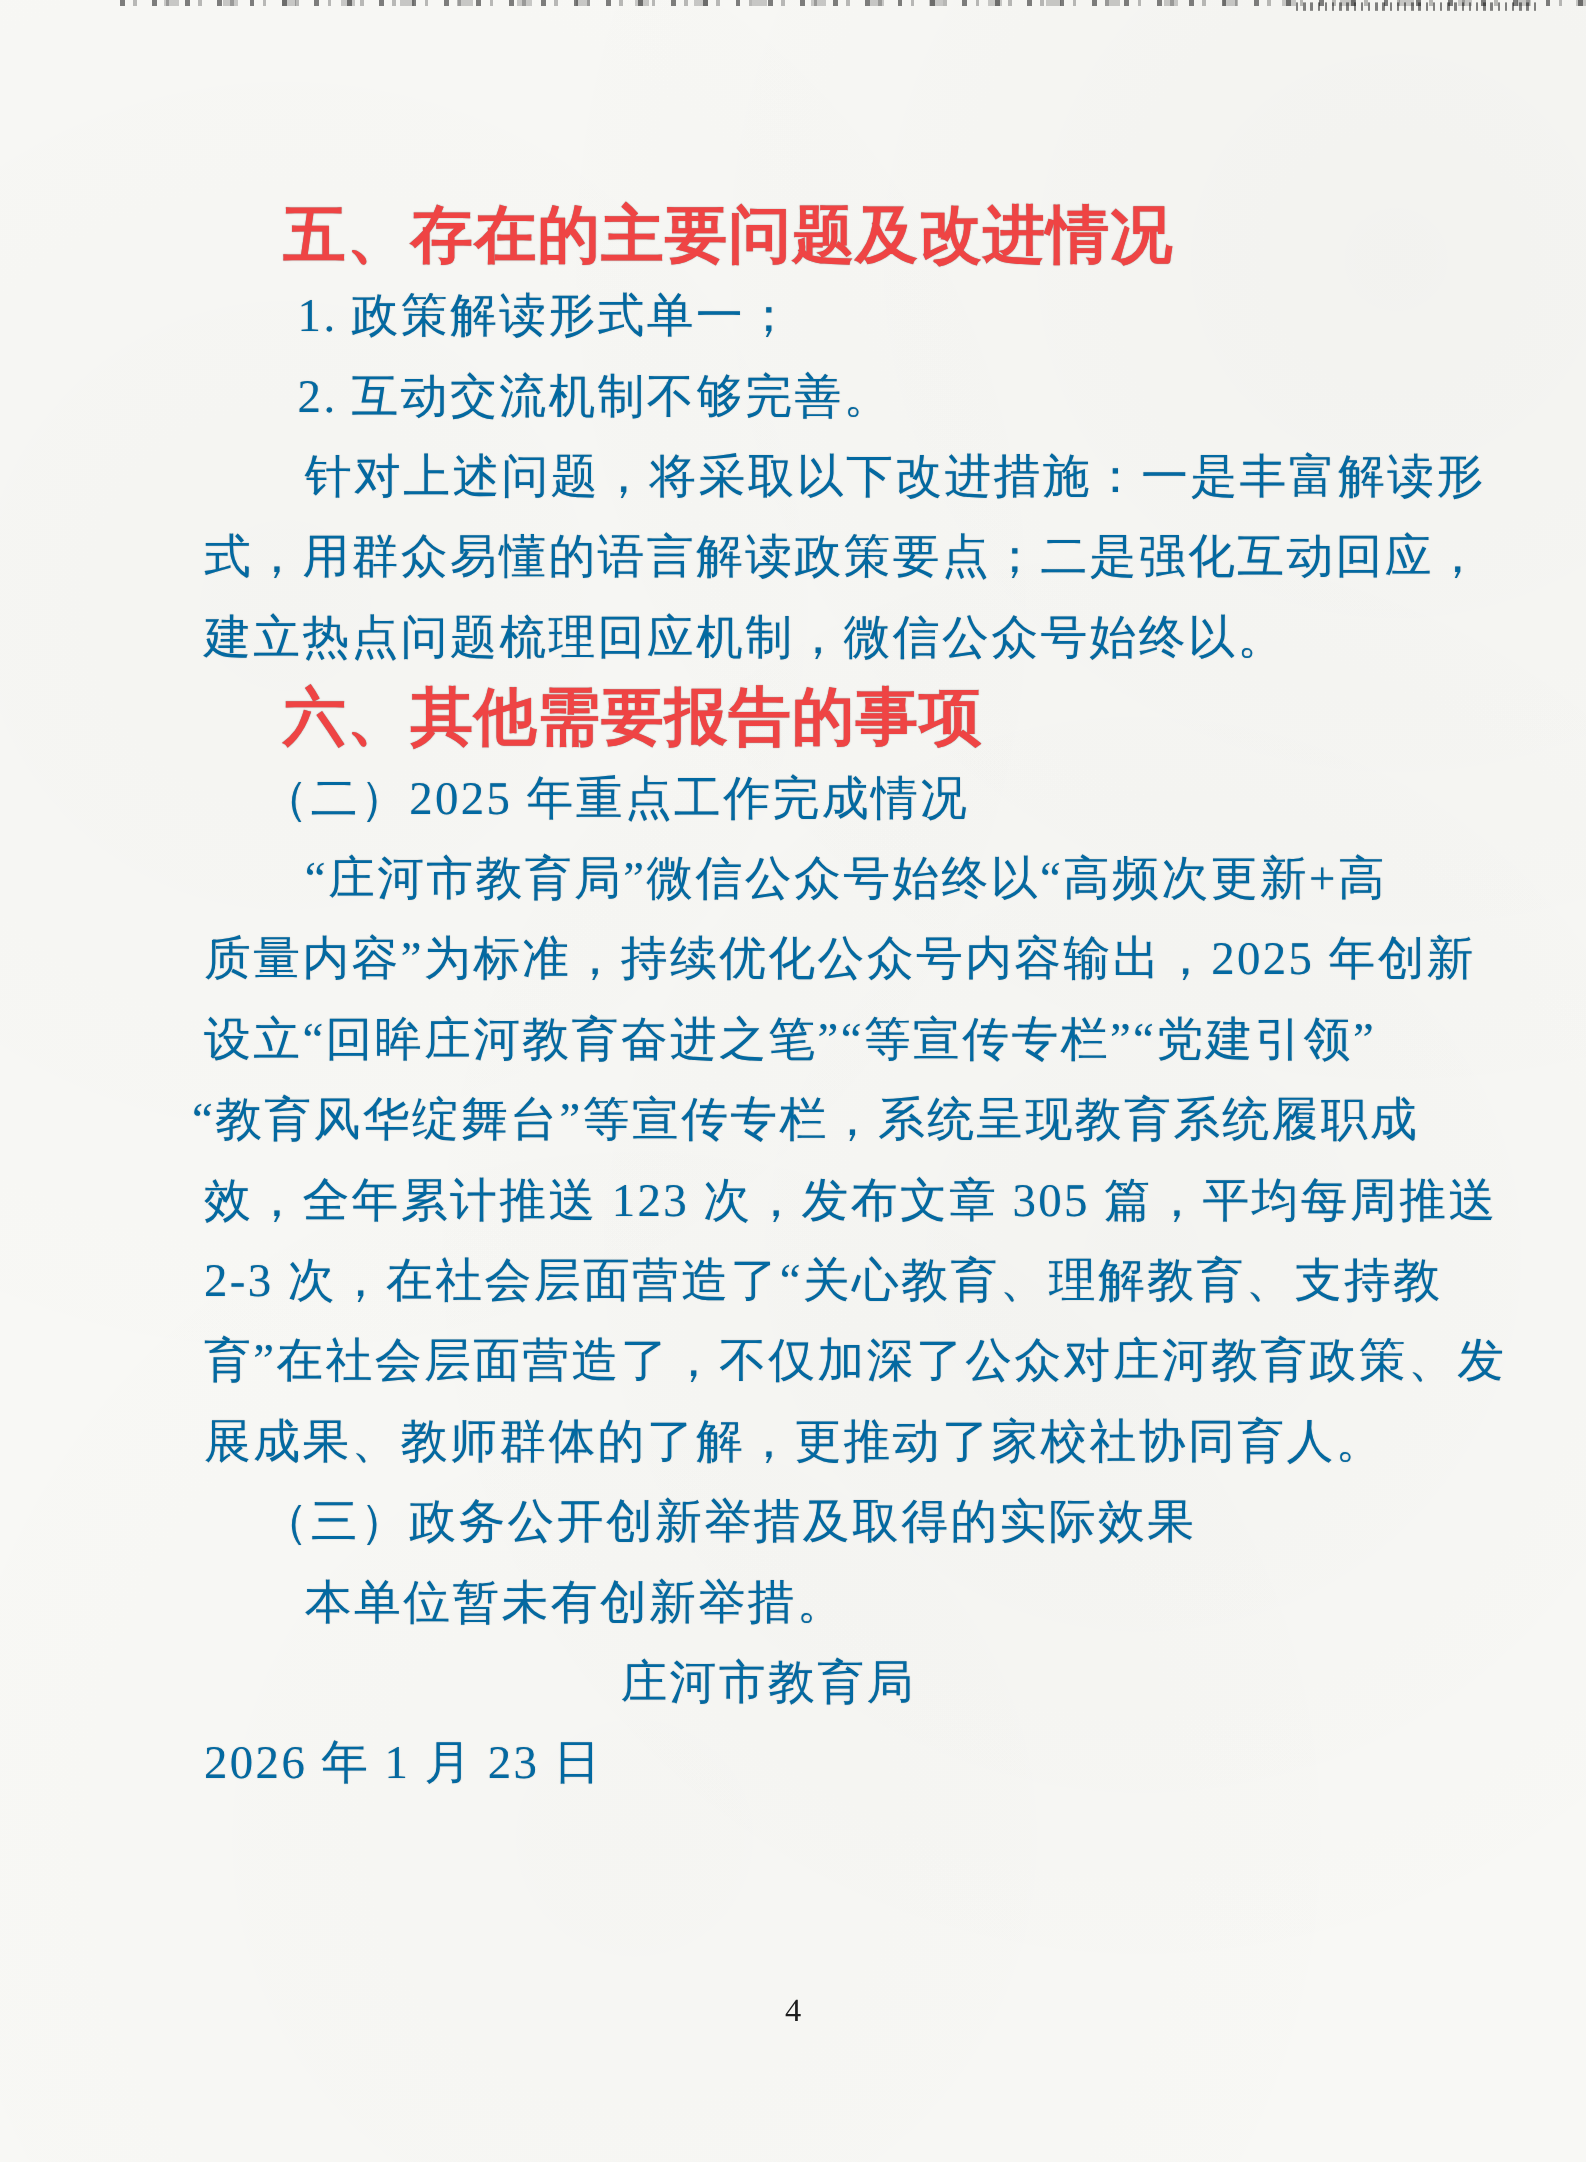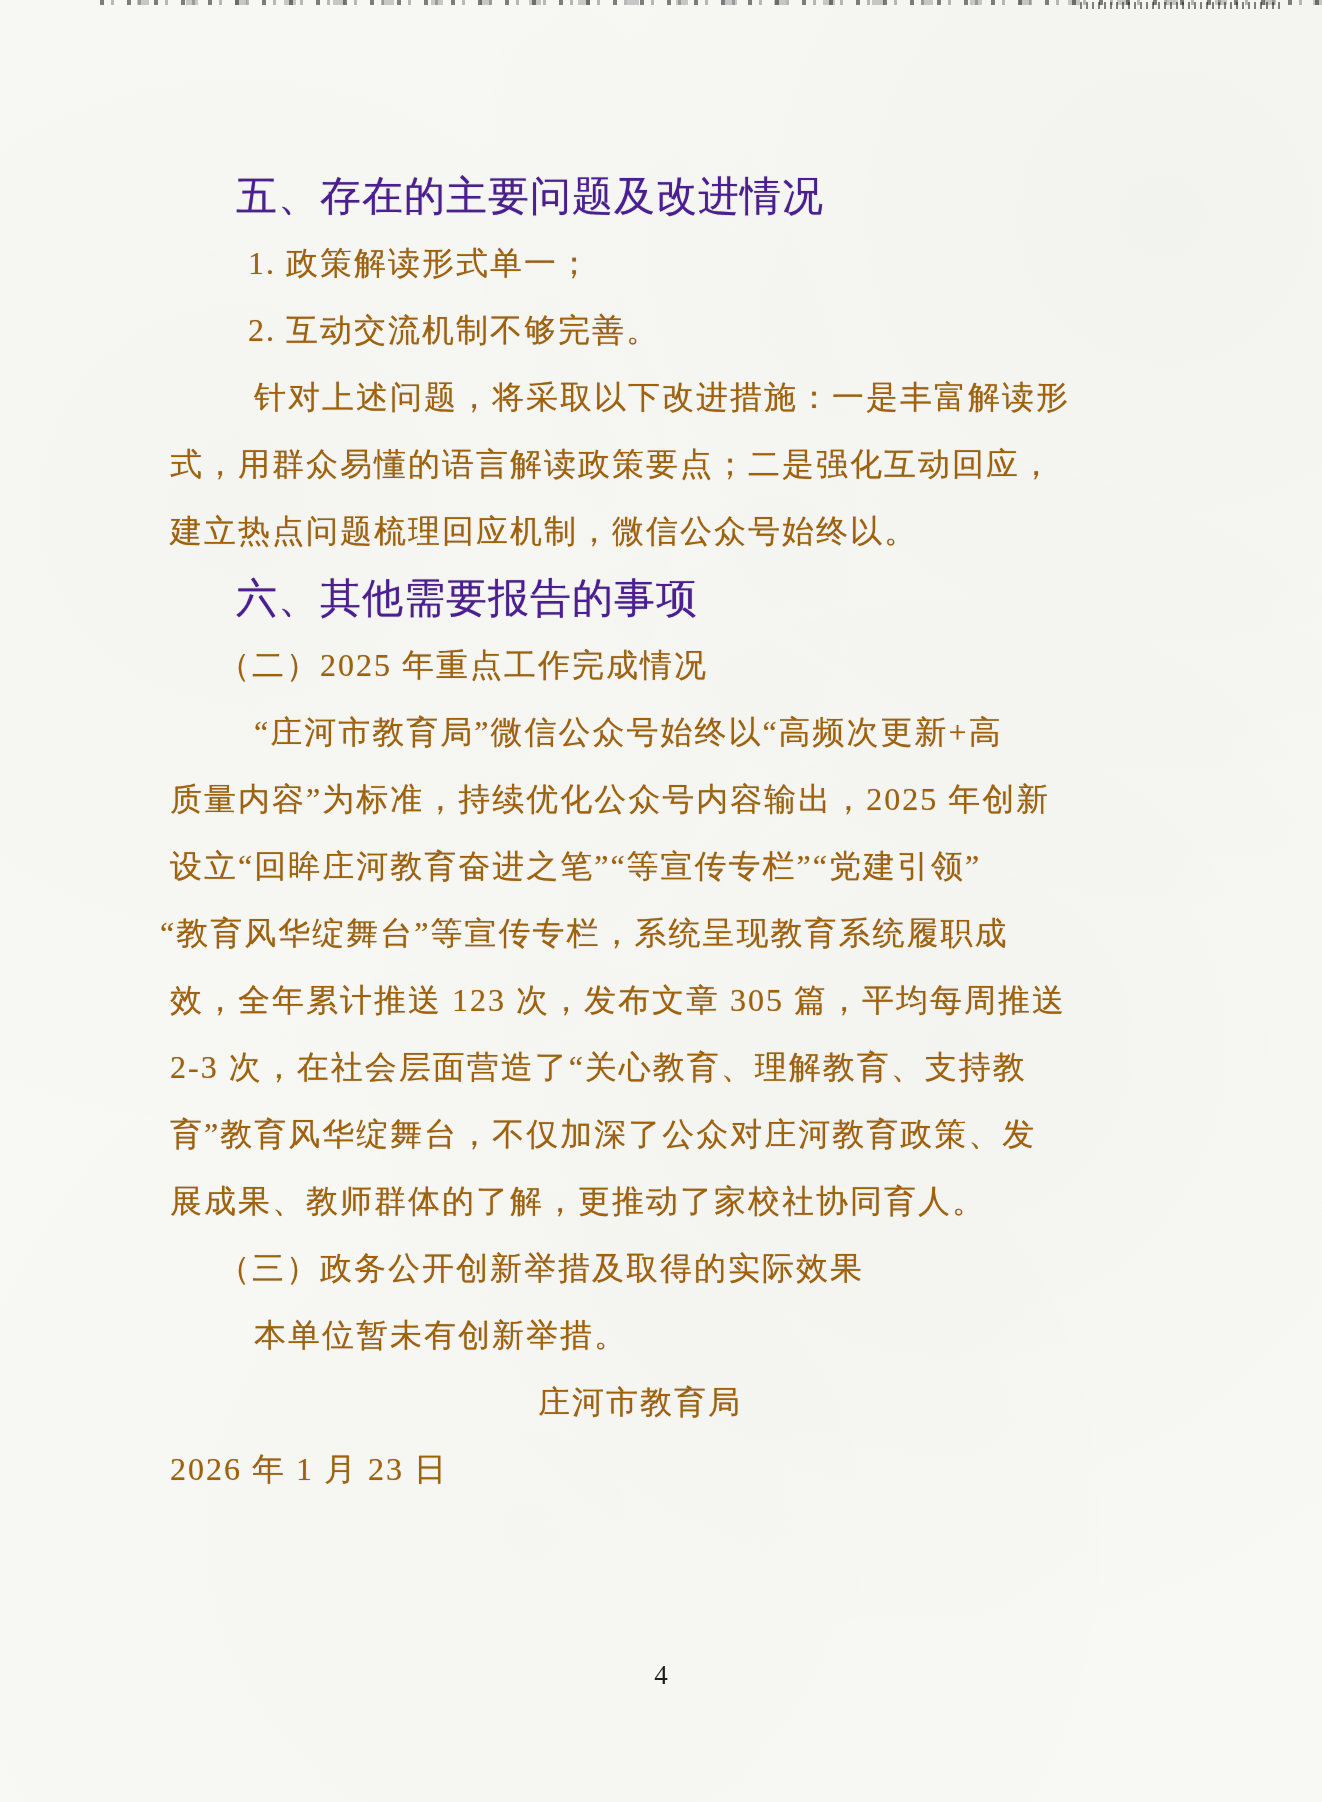--- a/index.html
+++ b/index.html
@@ -43,31 +43,31 @@
     background:repeating-linear-gradient(90deg,
       rgba(30,30,30,.55) 0 2px, rgba(30,30,30,0) 2px 6px);
     filter:blur(.5px);
   }
   .content{
     position:absolute;
     left:170px;right:165px;top:163px;
   }
   .line{
     height:67px;line-height:67px;
-    font-size:32px;
+    font-size:39px;
     letter-spacing:2px;
-    color:#a16207;
+    color:#0369a1;
     white-space:nowrap;
     text-shadow:0 0 1px rgba(25,25,25,.35);
   }
   .heading{
     font-family:"Liberation Sans","DejaVu Sans",sans-serif;
-    font-weight:normal;
-    font-size:41px;
-    color:#4c1d95;
+    font-weight:bold;
+    font-size:52px;
+    color:#ef4444;
     text-indent:66px;
     letter-spacing:1px;
     text-shadow:0 0 1px rgba(10,10,10,.5);
   }
   .item{text-indent:78px}
   .sub{text-indent:48px}
   .pfirst{text-indent:84px}
   .cont{text-indent:0}
   .qhang{text-indent:-10px}
   .sig{text-align:center;padding-right:47px}
@@ -95,21 +95,21 @@
     <div class="line cont">式，用群众易懂的语言解读政策要点；二是强化互动回应，</div>
     <div class="line cont">建立热点问题梳理回应机制，微信公众号始终以。</div>
     <div class="line heading">六、其他需要报告的事项</div>
     <div class="line sub">（二）2025 年重点工作完成情况</div>
     <div class="line pfirst">“庄河市教育局”微信公众号始终以“高频次更新+高</div>
     <div class="line cont">质量内容”为标准，持续优化公众号内容输出，2025 年创新</div>
     <div class="line cont">设立“回眸庄河教育奋进之笔”“等宣传专栏”“党建引领”</div>
     <div class="line cont qhang">“教育风华绽舞台”等宣传专栏，系统呈现教育系统履职成</div>
     <div class="line cont">效，全年累计推送 123 次，发布文章 305 篇，平均每周推送</div>
     <div class="line cont">2-3 次，在社会层面营造了“关心教育、理解教育、支持教</div>
-    <div class="line cont">育”教育风华绽舞台，不仅加深了公众对庄河教育政策、发</div>
+    <div class="line cont">育”在社会层面营造了，不仅加深了公众对庄河教育政策、发</div>
     <div class="line cont">展成果、教师群体的了解，更推动了家校社协同育人。</div>
     <div class="line sub">（三）政务公开创新举措及取得的实际效果</div>
     <div class="line pfirst">本单位暂未有创新举措。</div>
     <div class="line sig">庄河市教育局</div>
     <div class="line date">2026 年 1 月 23 日</div>
   </div>
 
   <div class="pagenum">4</div>
 </div>
 

